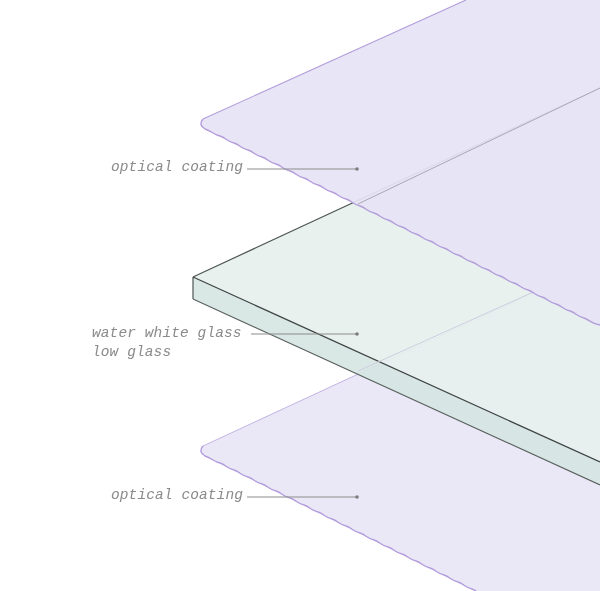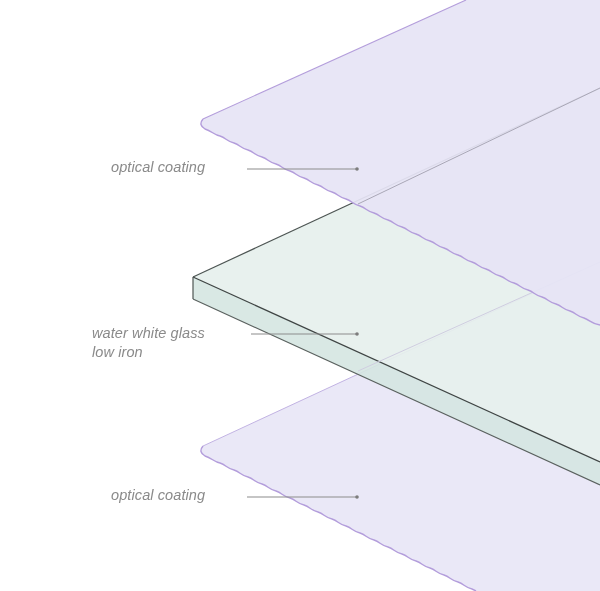--- a/index.html
+++ b/index.html
@@ -15,21 +15,21 @@
     }
     .diagram {
       position: absolute;
       left: 0;
       top: 0;
       width: 600px;
       height: 591px;
     }
     .label {
       position: absolute;
-      font-family: Liberation Sans, sans-serif;
+      font-family: Liberation Mono, monospace;
       font-style: italic;
       font-size: 14.5px;
       color: #8a8a8a;
       line-height: 19px;
       white-space: nowrap;
       letter-spacing: 0.1px;
     }
     .label span { display: block; }
   </style>
 </head>
@@ -188,18 +188,18 @@
     <circle cx="357" cy="497" r="1.8" fill="#7d7d7d"></circle>
   </g>
 </svg>
 
 <div class="label" style="left:111px; top:158px;">
   <span>optical coating</span>
 </div>
 
 <div class="label" style="left:92px; top:324px;">
   <span>water white glass</span>
-  <span>low iron</span>
+  <span>low glass</span>
 </div>
 
 <div class="label" style="left:111px; top:486px;">
   <span>optical coating</span>
 </div>
 
 </body></html>

